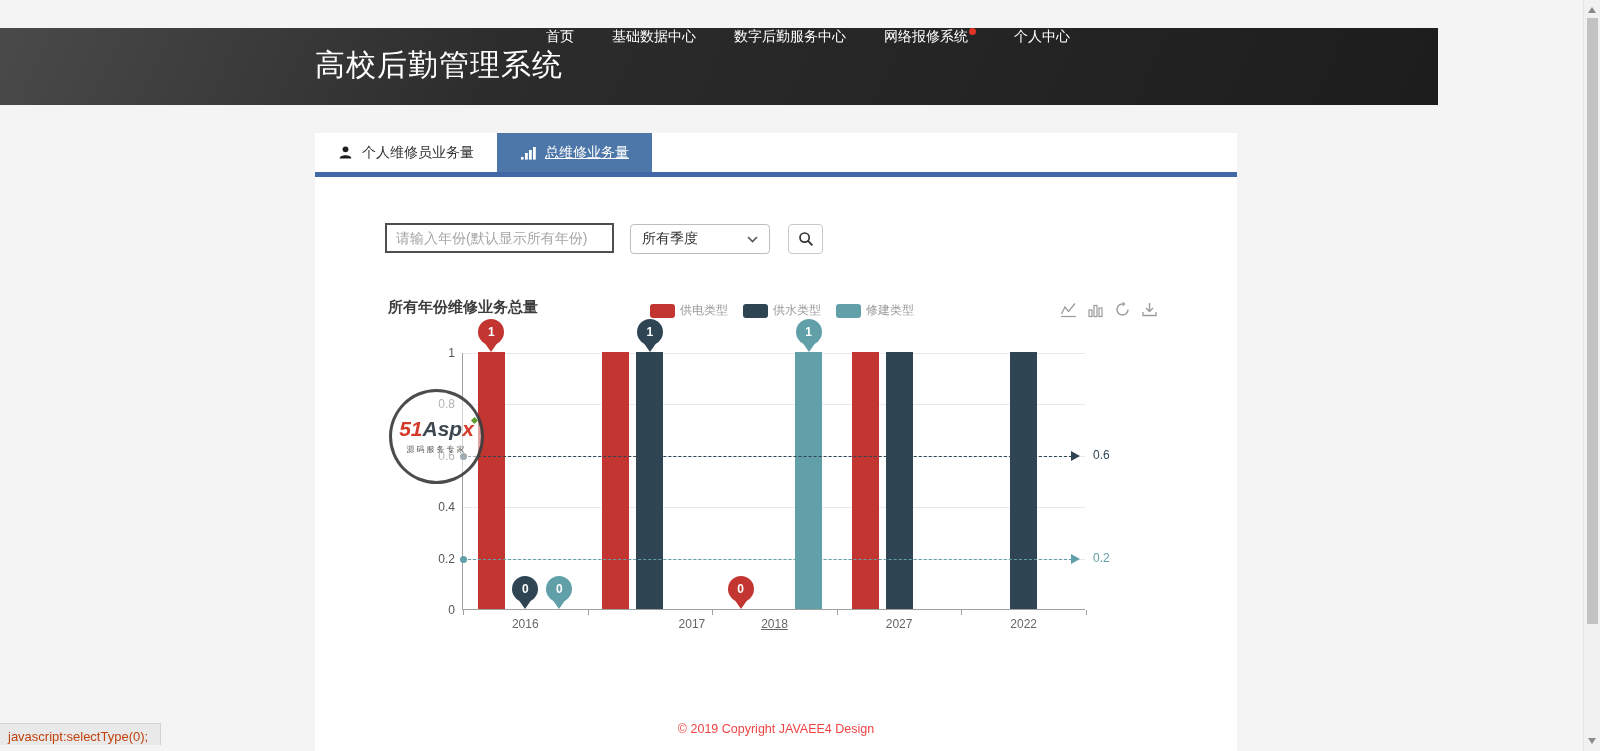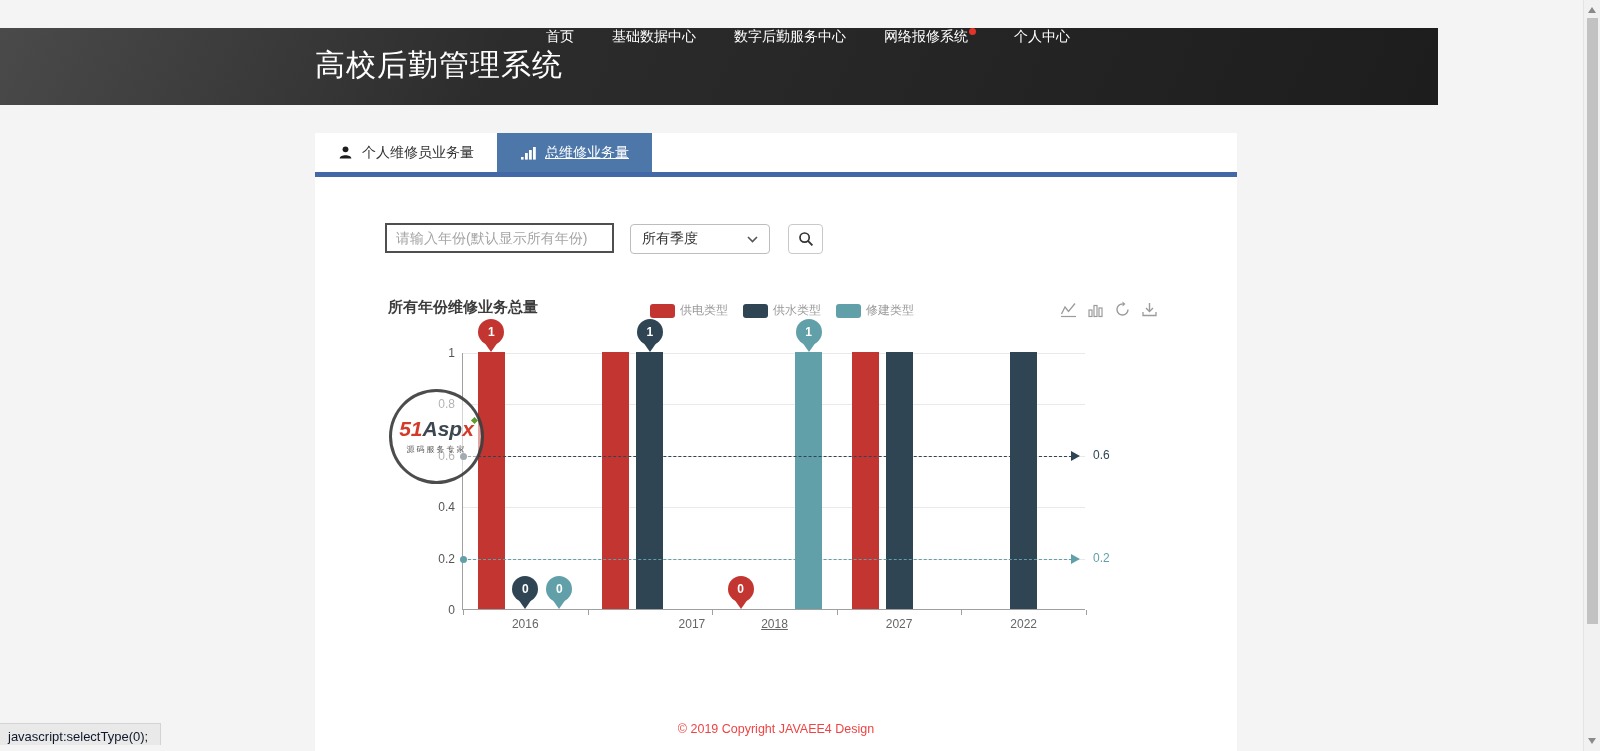--- a/index.html
+++ b/index.html
@@ -65,21 +65,21 @@
   .watermark{position:absolute;left:389px;top:389px;width:95px;height:95px;border:3px solid rgba(45,45,45,.85);border-radius:50%;background:rgba(255,255,255,.55);display:flex;flex-direction:column;align-items:center;justify-content:center;z-index:6;}
   .wm-brand{font-style:italic;font-weight:700;font-size:21px;line-height:1;white-space:nowrap;}
   .wm-51{color:#d43a2a;}
   .wm-asp{color:#3c4750;}
   .wm-x{color:#d43a2a;position:relative;}
   .wm-x::after{content:"";position:absolute;right:-3px;top:1px;width:5px;height:5px;background:#5d9c2c;transform:rotate(45deg);}
   .wm-tag{font-size:8px;color:#555;letter-spacing:2px;margin-top:5px;white-space:nowrap;}
 
   .footer{position:absolute;left:0;bottom:15px;width:100%;text-align:center;font-size:12.5px;color:#ef4444;}
 
-  .statusbar{position:absolute;left:0;top:723px;height:22px;background:#e9e9e9;border-top:1px solid #d3d3d3;border-right:1px solid #d3d3d3;padding:5px 12px 0 8px;font-size:13px;color:#0f172a;z-index:9;white-space:nowrap;}
+  .statusbar{position:absolute;left:0;top:723px;height:22px;background:#e9e9e9;border-top:1px solid #d3d3d3;border-right:1px solid #d3d3d3;padding:5px 12px 0 8px;font-size:13px;color:#c2410c;z-index:9;white-space:nowrap;}
 
   
   .scrollbar{position:absolute;right:0;top:0;width:17px;height:751px;background:#f1f1f1;border-left:1px solid #e4e4e4;z-index:10;}
   .sb-thumb{position:absolute;left:3px;top:18px;width:11px;height:606px;background:#c2c2c2;cursor:pointer;}
   .sb-arrow{position:absolute;left:4px;width:0;height:0;border-left:4.5px solid transparent;border-right:4.5px solid transparent;cursor:pointer;}
   .sb-arrow.up{top:7px;border-bottom:6px solid #8a8a8a;}
   .sb-arrow.down{bottom:7px;border-top:6px solid #8a8a8a;}
 </style>
 </head>
 <body>

